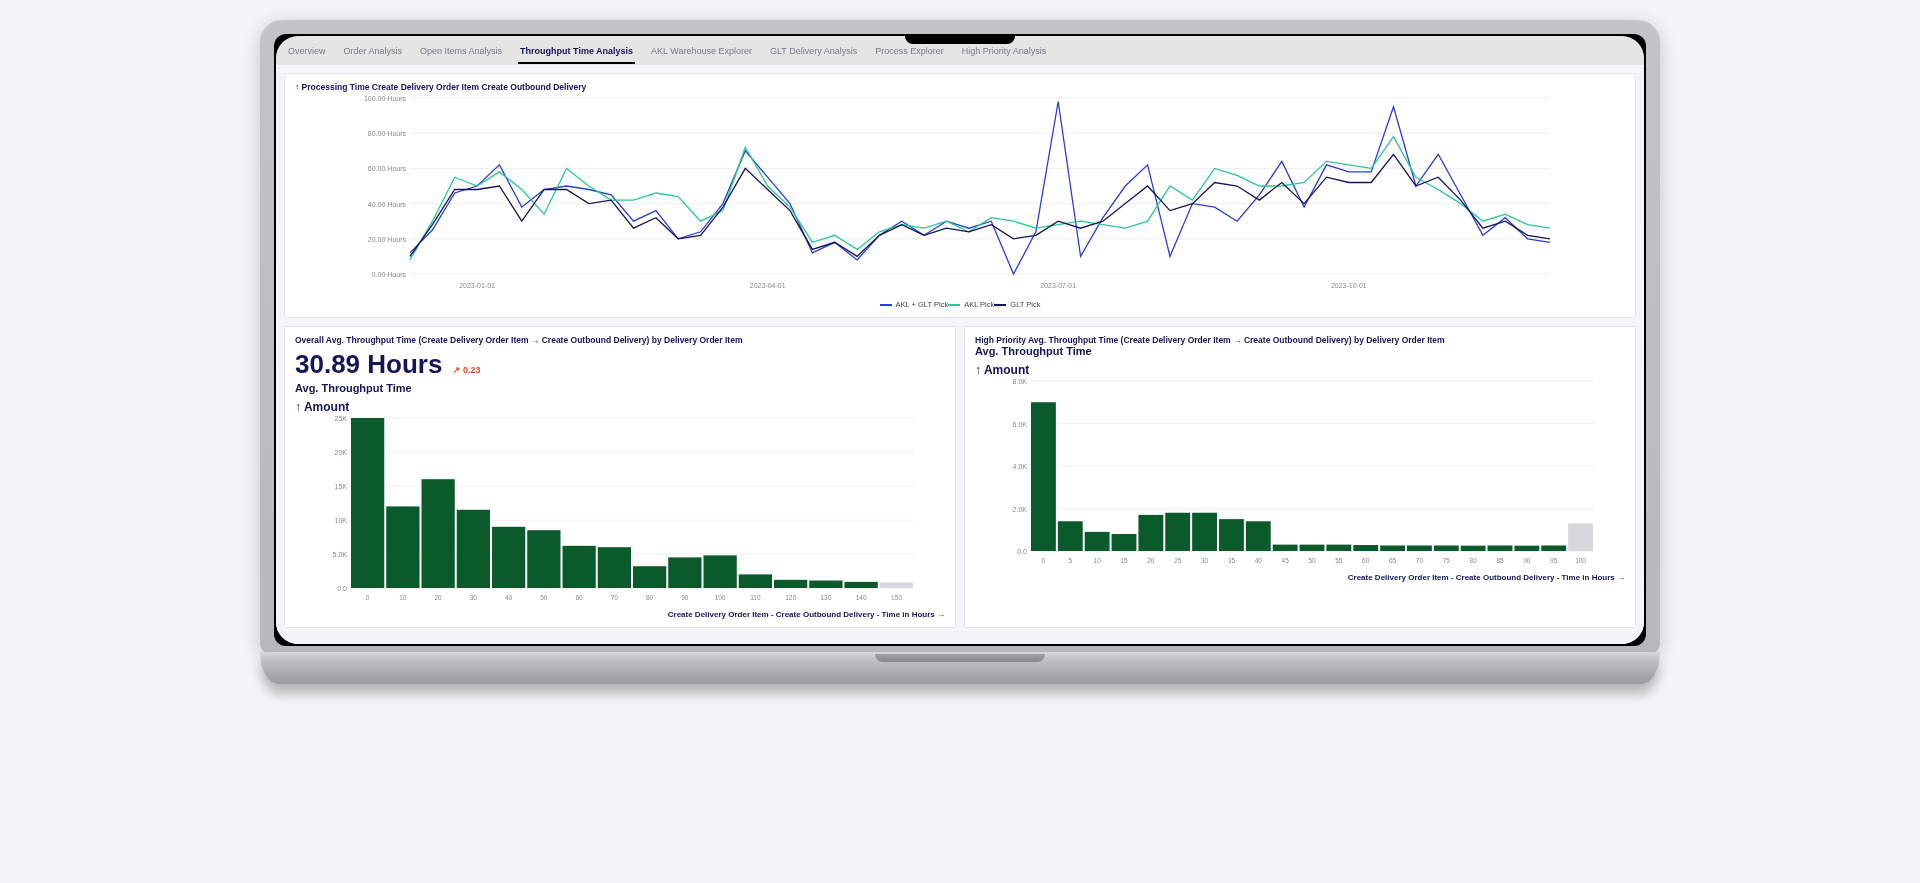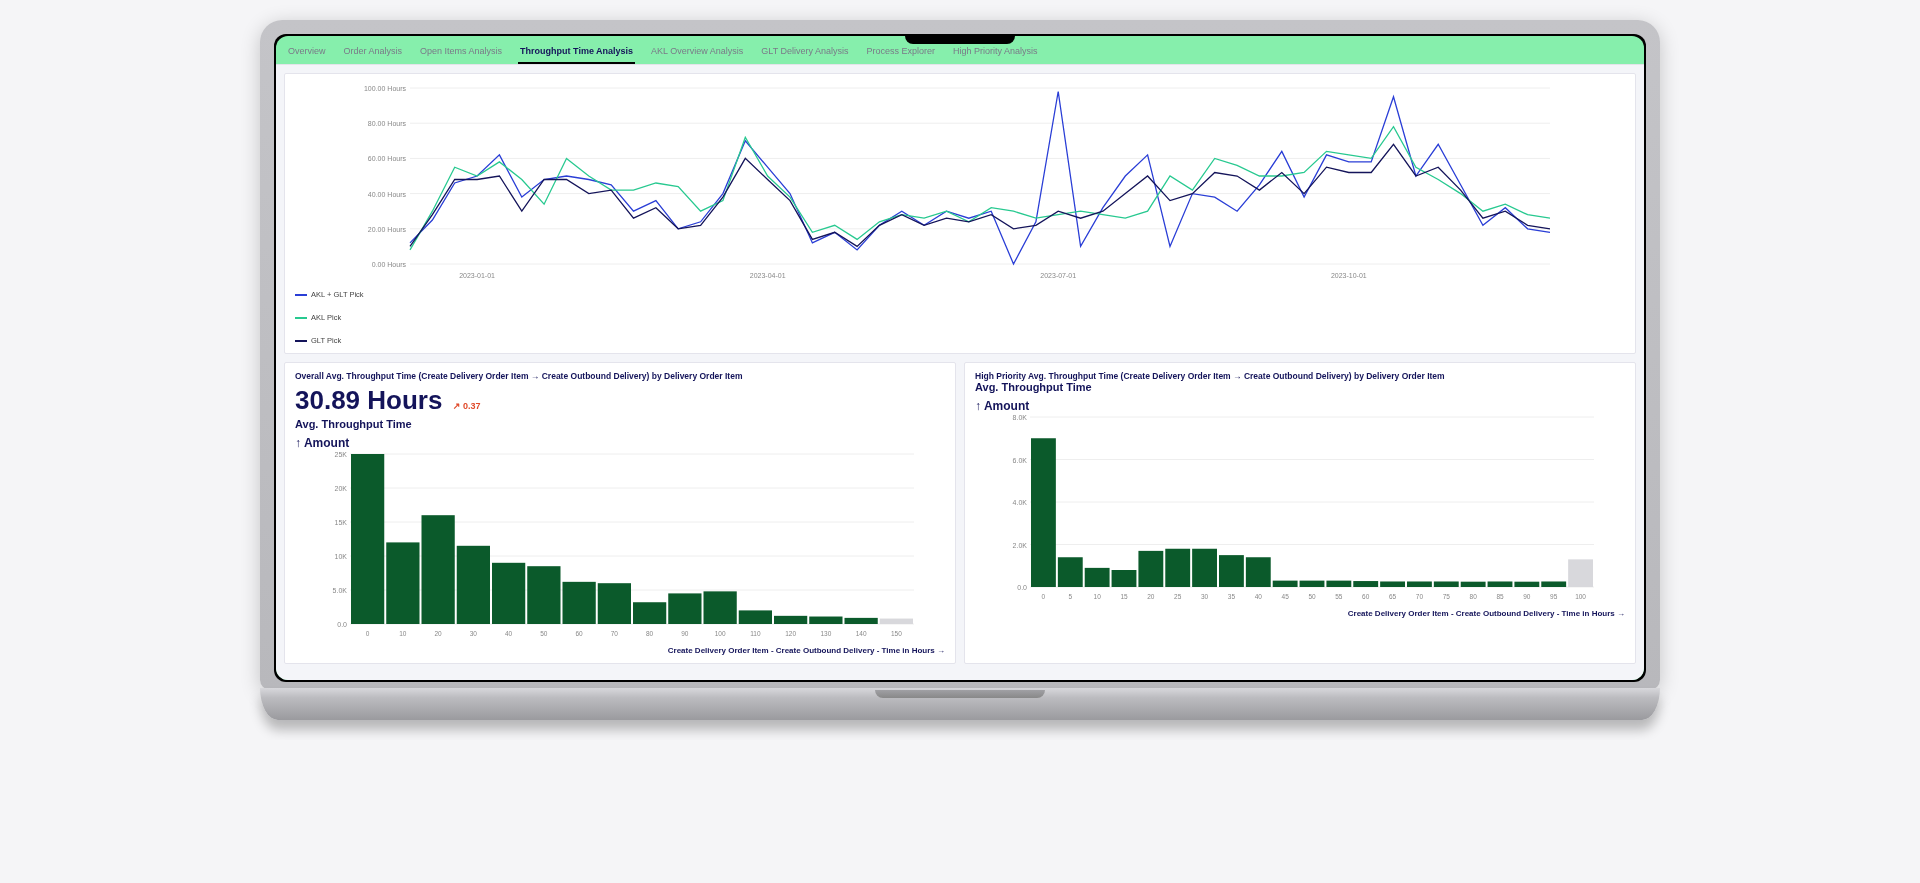--- a/index.html
+++ b/index.html
@@ -30,22 +30,22 @@
   .notch {
     position: absolute;
     top: 0; left: 50%;
     transform: translateX(-50%);
     width: 110px; height: 10px;
     background: #000;
     border-radius: 0 0 8px 8px;
     z-index: 5;
   }
   .screen {
-    background: #86efac;
-    border-radius: 12px;
+    background: #e5e5e5;
+    border-radius: 22px;
     overflow: hidden;
   }
   .tabs {
     display: flex;
     gap: 14px;
     padding: 6px 10px 0 10px;
     border-bottom: 1px solid #e4e4ea;
     font-size: 9px;
     color: #7a7a88;
   }
@@ -80,21 +80,21 @@
   }
   .delta {
     font-size: 9px;
     color: #e04a2a;
     font-weight: 600;
     margin-left: 6px;
   }
   .delta::before { content: "↗ "; }
   .sub-metric { font-size: 11px; color: #14145a; font-weight: 600; margin-bottom: 6px; }
   svg text { font-family: inherit; }
-  .legend { display: flex; justify-content: center; gap: 14px; font-size: 7.5px; color: #444; margin-top: 4px; flex-direction: column; }
+  .legend { display: flex; justify-content: center; gap: 0; font-size: 7.5px; color: #444; margin-top: 4px; }
   .legend span { display:inline-flex; align-items:center; gap:4px; }
   .legend i { width:12px; height:2px; display:inline-block; }
   .footer-axis {
     text-align: right;
     font-size: 8px;
     color: #14145a;
     font-weight: 700;
     margin-top: 2px;
   }
   .base {
@@ -122,29 +122,30 @@
   <div class="screen-frame">
     <div class="bezel">
       <div class="notch"></div>
       <div class="screen">
 
         <div class="tabs" id="tabs">
             <div class="tab">Overview</div>
             <div class="tab">Order Analysis</div>
             <div class="tab">Open Items Analysis</div>
             <div class="tab active">Throughput Time Analysis</div>
-            <div class="tab">AKL Overview Analysis</div>
+            <div class="tab">AKL Warehouse Explorer</div>
             <div class="tab">GLT Delivery Analysis</div>
             <div class="tab">Process Explorer</div>
             <div class="tab">High Priority Analysis</div>
           </div>
 
         <div class="content">
 
           <div class="panel">
+            <div class="panel-title">↑ Processing Time Create Delivery Order Item Create Outbound Delivery</div>
             <svg id="line-chart" viewBox="0 0 1200 200" width="100%" height="200">
                 <line x1="50" y1="182" x2="1190" y2="182" stroke="#eee" stroke-width="1"></line>
                 <text x="46" y="185" text-anchor="end" font-size="7" fill="#888">0.00 Hours</text>
                 <line x1="50" y1="146.8" x2="1190" y2="146.8" stroke="#eee" stroke-width="1"></line>
                 <text x="46" y="149.8" text-anchor="end" font-size="7" fill="#888">20.00 Hours</text>
                 <line x1="50" y1="111.6" x2="1190" y2="111.6" stroke="#eee" stroke-width="1"></line>
                 <text x="46" y="114.6" text-anchor="end" font-size="7" fill="#888">40.00 Hours</text>
                 <line x1="50" y1="76.4" x2="1190" y2="76.4" stroke="#eee" stroke-width="1"></line>
                 <text x="46" y="79.4" text-anchor="end" font-size="7" fill="#888">60.00 Hours</text>
                 <line x1="50" y1="41.19999999999999" x2="1190" y2="41.19999999999999" stroke="#eee" stroke-width="1"></line>
@@ -164,21 +165,21 @@
                 <span><i style="background:#28c990"></i>AKL Pick</span>
                 <span><i style="background:#14145a"></i>GLT Pick</span>
               </div>
           </div>
 
           <div class="row2">
             <div class="panel">
               <div class="panel-title">Overall Avg. Throughput Time (Create Delivery Order Item → Create Outbound Delivery) by Delivery Order Item</div>
               <div>
                 <span class="big-metric">30.89 Hours</span>
-                <span class="delta">0.37</span>
+                <span class="delta">0.23</span>
               </div>
               <div class="sub-metric">Avg. Throughput Time</div>
               <div class="axis-label-y">↑ Amount</div>
               <svg id="hist-left" viewBox="0 0 600 190" width="100%" height="190">
                   <line x1="30" y1="174" x2="594" y2="174" stroke="#eee"></line>
                   <text x="27" y="177" text-anchor="end" font-size="7" fill="#888">0.0</text>
                   <line x1="30" y1="140" x2="594" y2="140" stroke="#eee"></line>
                   <text x="27" y="143" text-anchor="end" font-size="7" fill="#888">5.0K</text>
                   <line x1="30" y1="106" x2="594" y2="106" stroke="#eee"></line>
                   <text x="27" y="109" text-anchor="end" font-size="7" fill="#888">10K</text>

